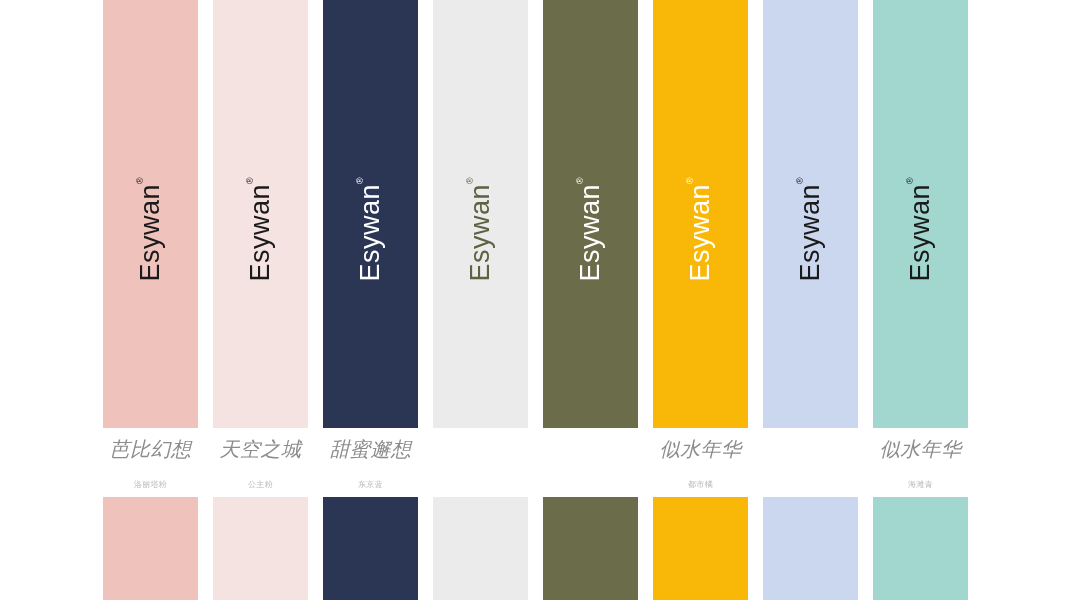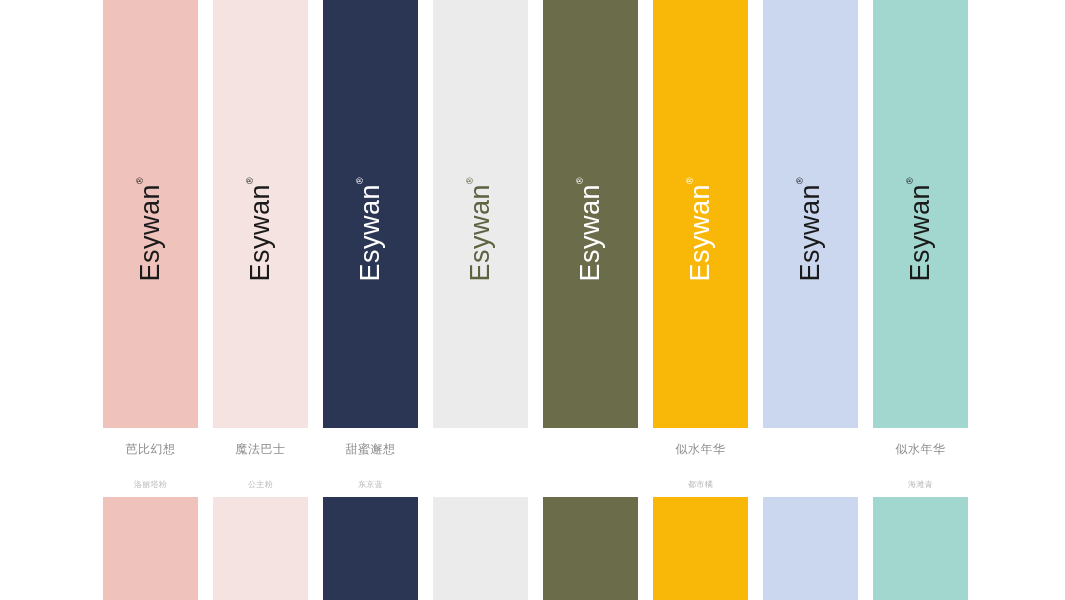--- a/index.html
+++ b/index.html
@@ -75,25 +75,26 @@
   
   .swatch-labels {
     position: absolute;
     left: 0;
     top: 440px;
     width: 95px;
     text-align: center;
   }
 
   .swatch-name {
-    font-size: 12px;
+    font-size: 20px;
     line-height: 19px;
     color: #8C8C8C;
     letter-spacing: 0.5px;
     white-space: nowrap;
+    font-style: italic;
   }
 
   .swatch-subname {
     margin-top: 20px;
     font-size: 8px;
     line-height: 11px;
     color: #B8B8B8;
     letter-spacing: 0.3px;
     white-space: nowrap;
   }
@@ -120,21 +121,21 @@
           <div class="swatch-name">芭比幻想</div>
           <div class="swatch-subname">洛丽塔粉</div>
         </div>
         <div class="swatch-band-bottom" style="background: rgb(239, 194, 188);"></div>
       </div>
       <div class="swatch-column">
         <div class="swatch-band-top" style="background: rgb(244, 227, 224);">
           <div class="brand-mark" style="color: rgb(26, 26, 26);"><span>Esywan</span><span class="brand-reg">®</span></div>
         </div>
         <div class="swatch-labels">
-          <div class="swatch-name">魔法巴士</div>
+          <div class="swatch-name">天空之城</div>
           <div class="swatch-subname">公主粉</div>
         </div>
         <div class="swatch-band-bottom" style="background: rgb(244, 227, 224);"></div>
       </div>
       <div class="swatch-column">
         <div class="swatch-band-top" style="background: rgb(43, 54, 85);">
           <div class="brand-mark" style="color: rgb(255, 255, 255);"><span>Esywan</span><span class="brand-reg">®</span></div>
         </div>
         <div class="swatch-labels">
           <div class="swatch-name">甜蜜邂想</div>

